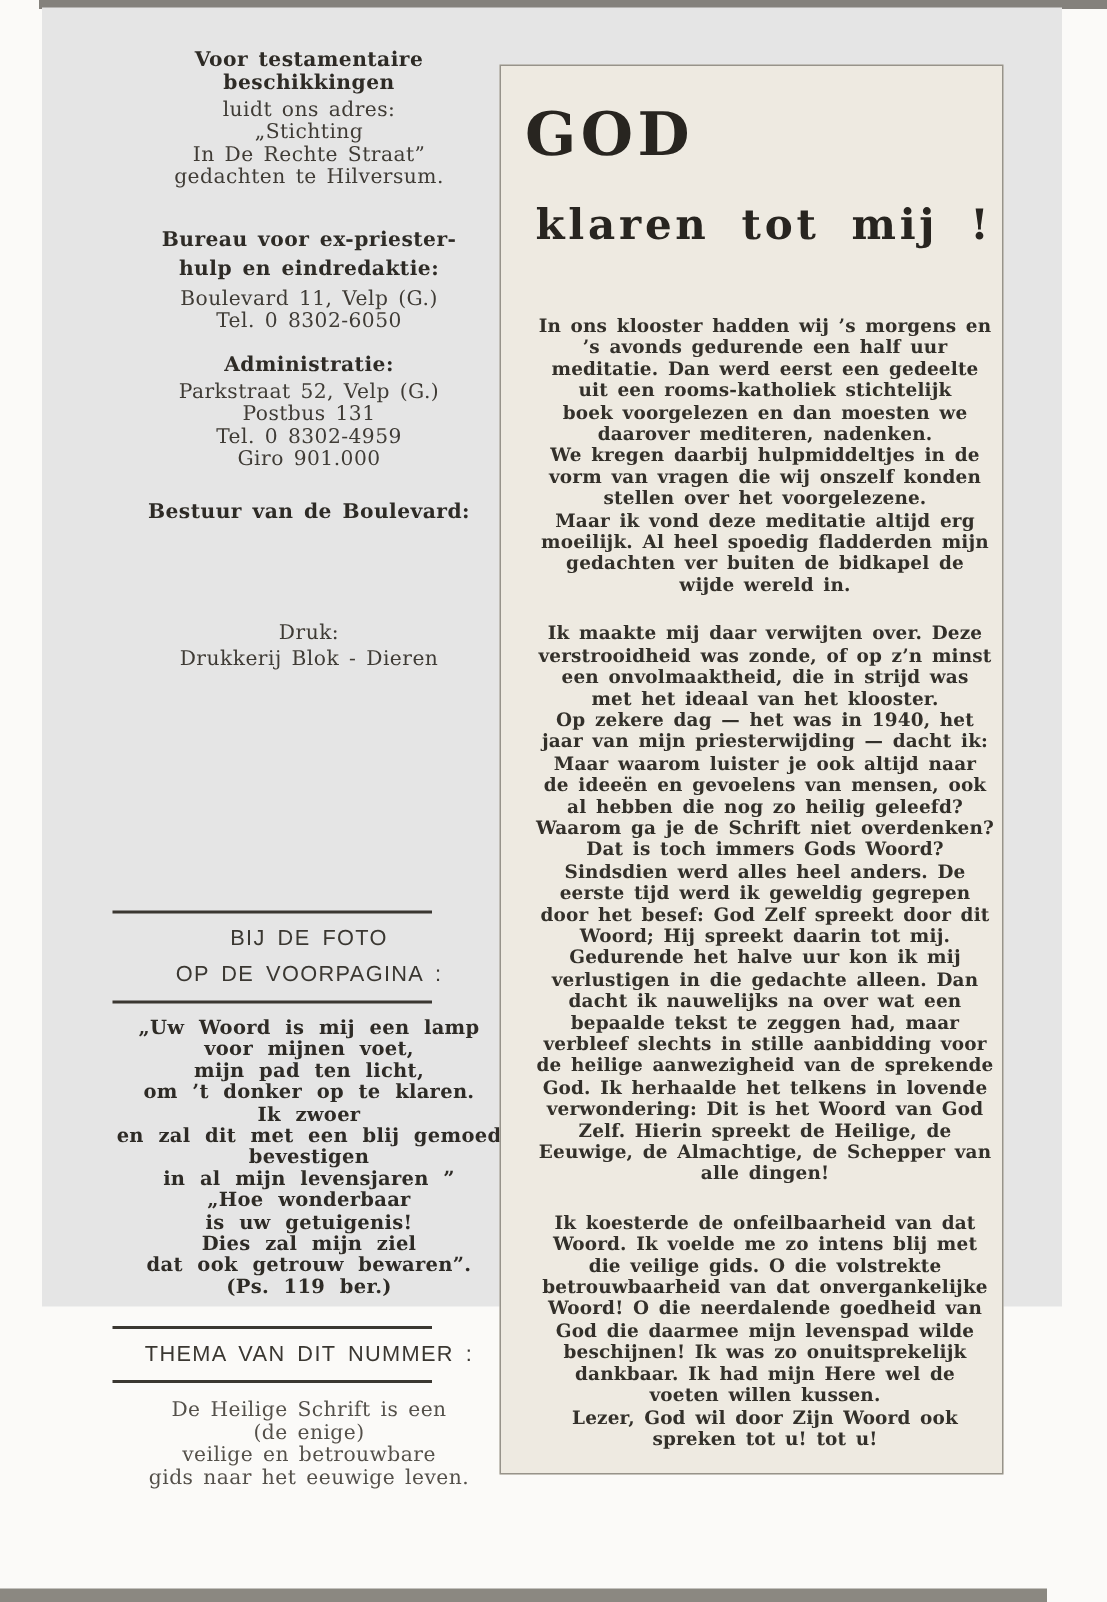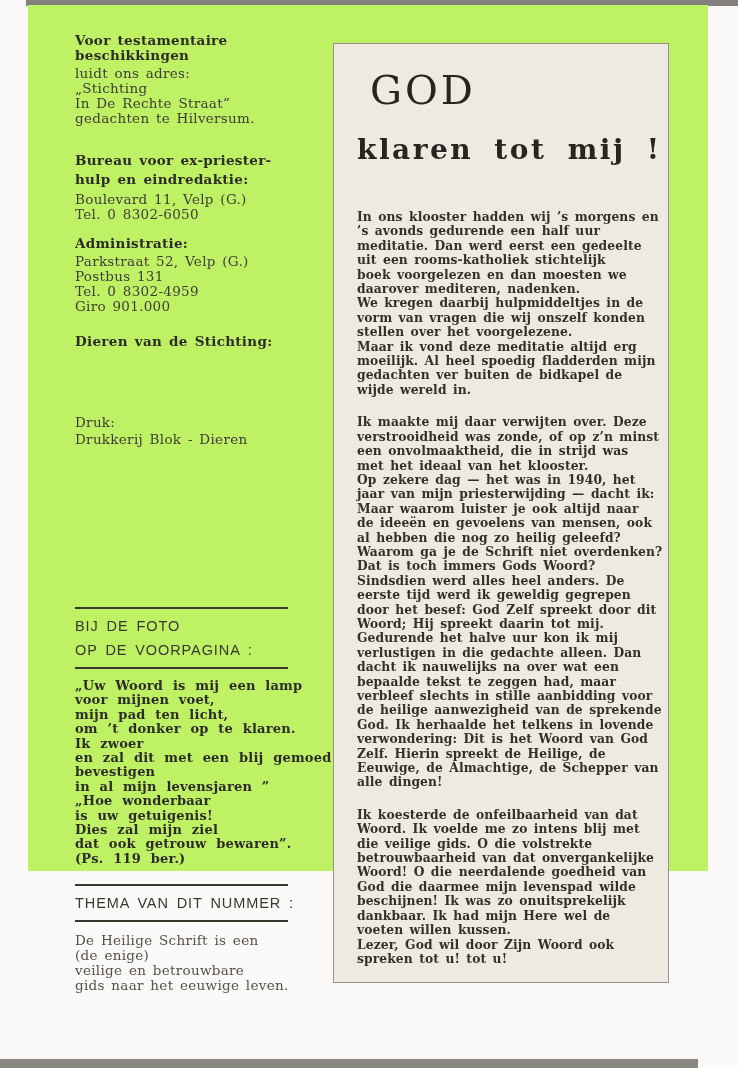--- a/index.html
+++ b/index.html
@@ -13,21 +13,22 @@
   .edge-top {
     position: absolute; left: 26px; top: 0; right: 0; height: 6px;
     background: #84817c;
   }
   .edge-bottom {
     position: absolute; left: 0; top: 1059px; width: 698px; height: 9px;
     background: #8b8881;
   }
   .paper {
     position: absolute; left: 28px; top: 5px; width: 680px; height: 866px;
-    background: #bef264;
+    background: #e5e5e5;
+    text-align: center;
   }
   
   .sec {
     position: absolute; left: 47px; width: 262px;
     color: #3f3b35; font-size: 13.5px; line-height: 15px;
     letter-spacing: 0.3px; word-spacing: 2px;
   }
   .h {
     font-weight: bold; color: #2e2b26; white-space: pre-line;
   }
@@ -64,22 +65,22 @@
     color: #54504a; font-size: 13.5px; line-height: 15px;
   }
   
   .article-box {
     position: absolute; left: 305px; top: 38px;
     width: 334px; height: 938px;
     border: 1px solid #97938a;
     background: #eeeae1;
   }
   .article-title1 {
-    position: absolute; left: 36px; top: 26px;
-    font-size: 40px; font-weight: normal; color: #282520;
+    position: absolute; left: 16px; top: 26px;
+    font-size: 40px; font-weight: bold; color: #282520;
     letter-spacing: 3px; line-height: 1;
   }
   .article-title2 {
     position: absolute; left: 23px; top: 92px;
     font-size: 28px; font-weight: bold; color: #282520;
     letter-spacing: 2.5px; word-spacing: 9px; line-height: 1;
   }
   .article-body {
     position: absolute; left: 23px; top: 166px; width: 306px;
     font-size: 12.3px; line-height: 14.4px; font-weight: bold;
@@ -114,21 +115,21 @@
 
   <div class="sec" id="sec-admin">
     <div class="h">Administratie:</div>
     <div class="lines">Parkstraat 52, Velp (G.)
 Postbus 131
 Tel. 0 8302-4959
 Giro 901.000</div>
   </div>
 
   <div class="sec" id="sec-board">
-    <div class="h">Dieren van de Stichting:</div>
+    <div class="h">Bestuur van de Boulevard:</div>
   </div>
 
   <div class="sec" id="sec-printer">
     <div class="lines-spaced">Druk:</div>
     <div class="lines-spaced">Drukkerij Blok - Dieren</div>
   </div>
 
   <div class="sec" id="sec-photo">
     <hr class="rule">
     <div class="sans-h">BIJ DE FOTO</div>

